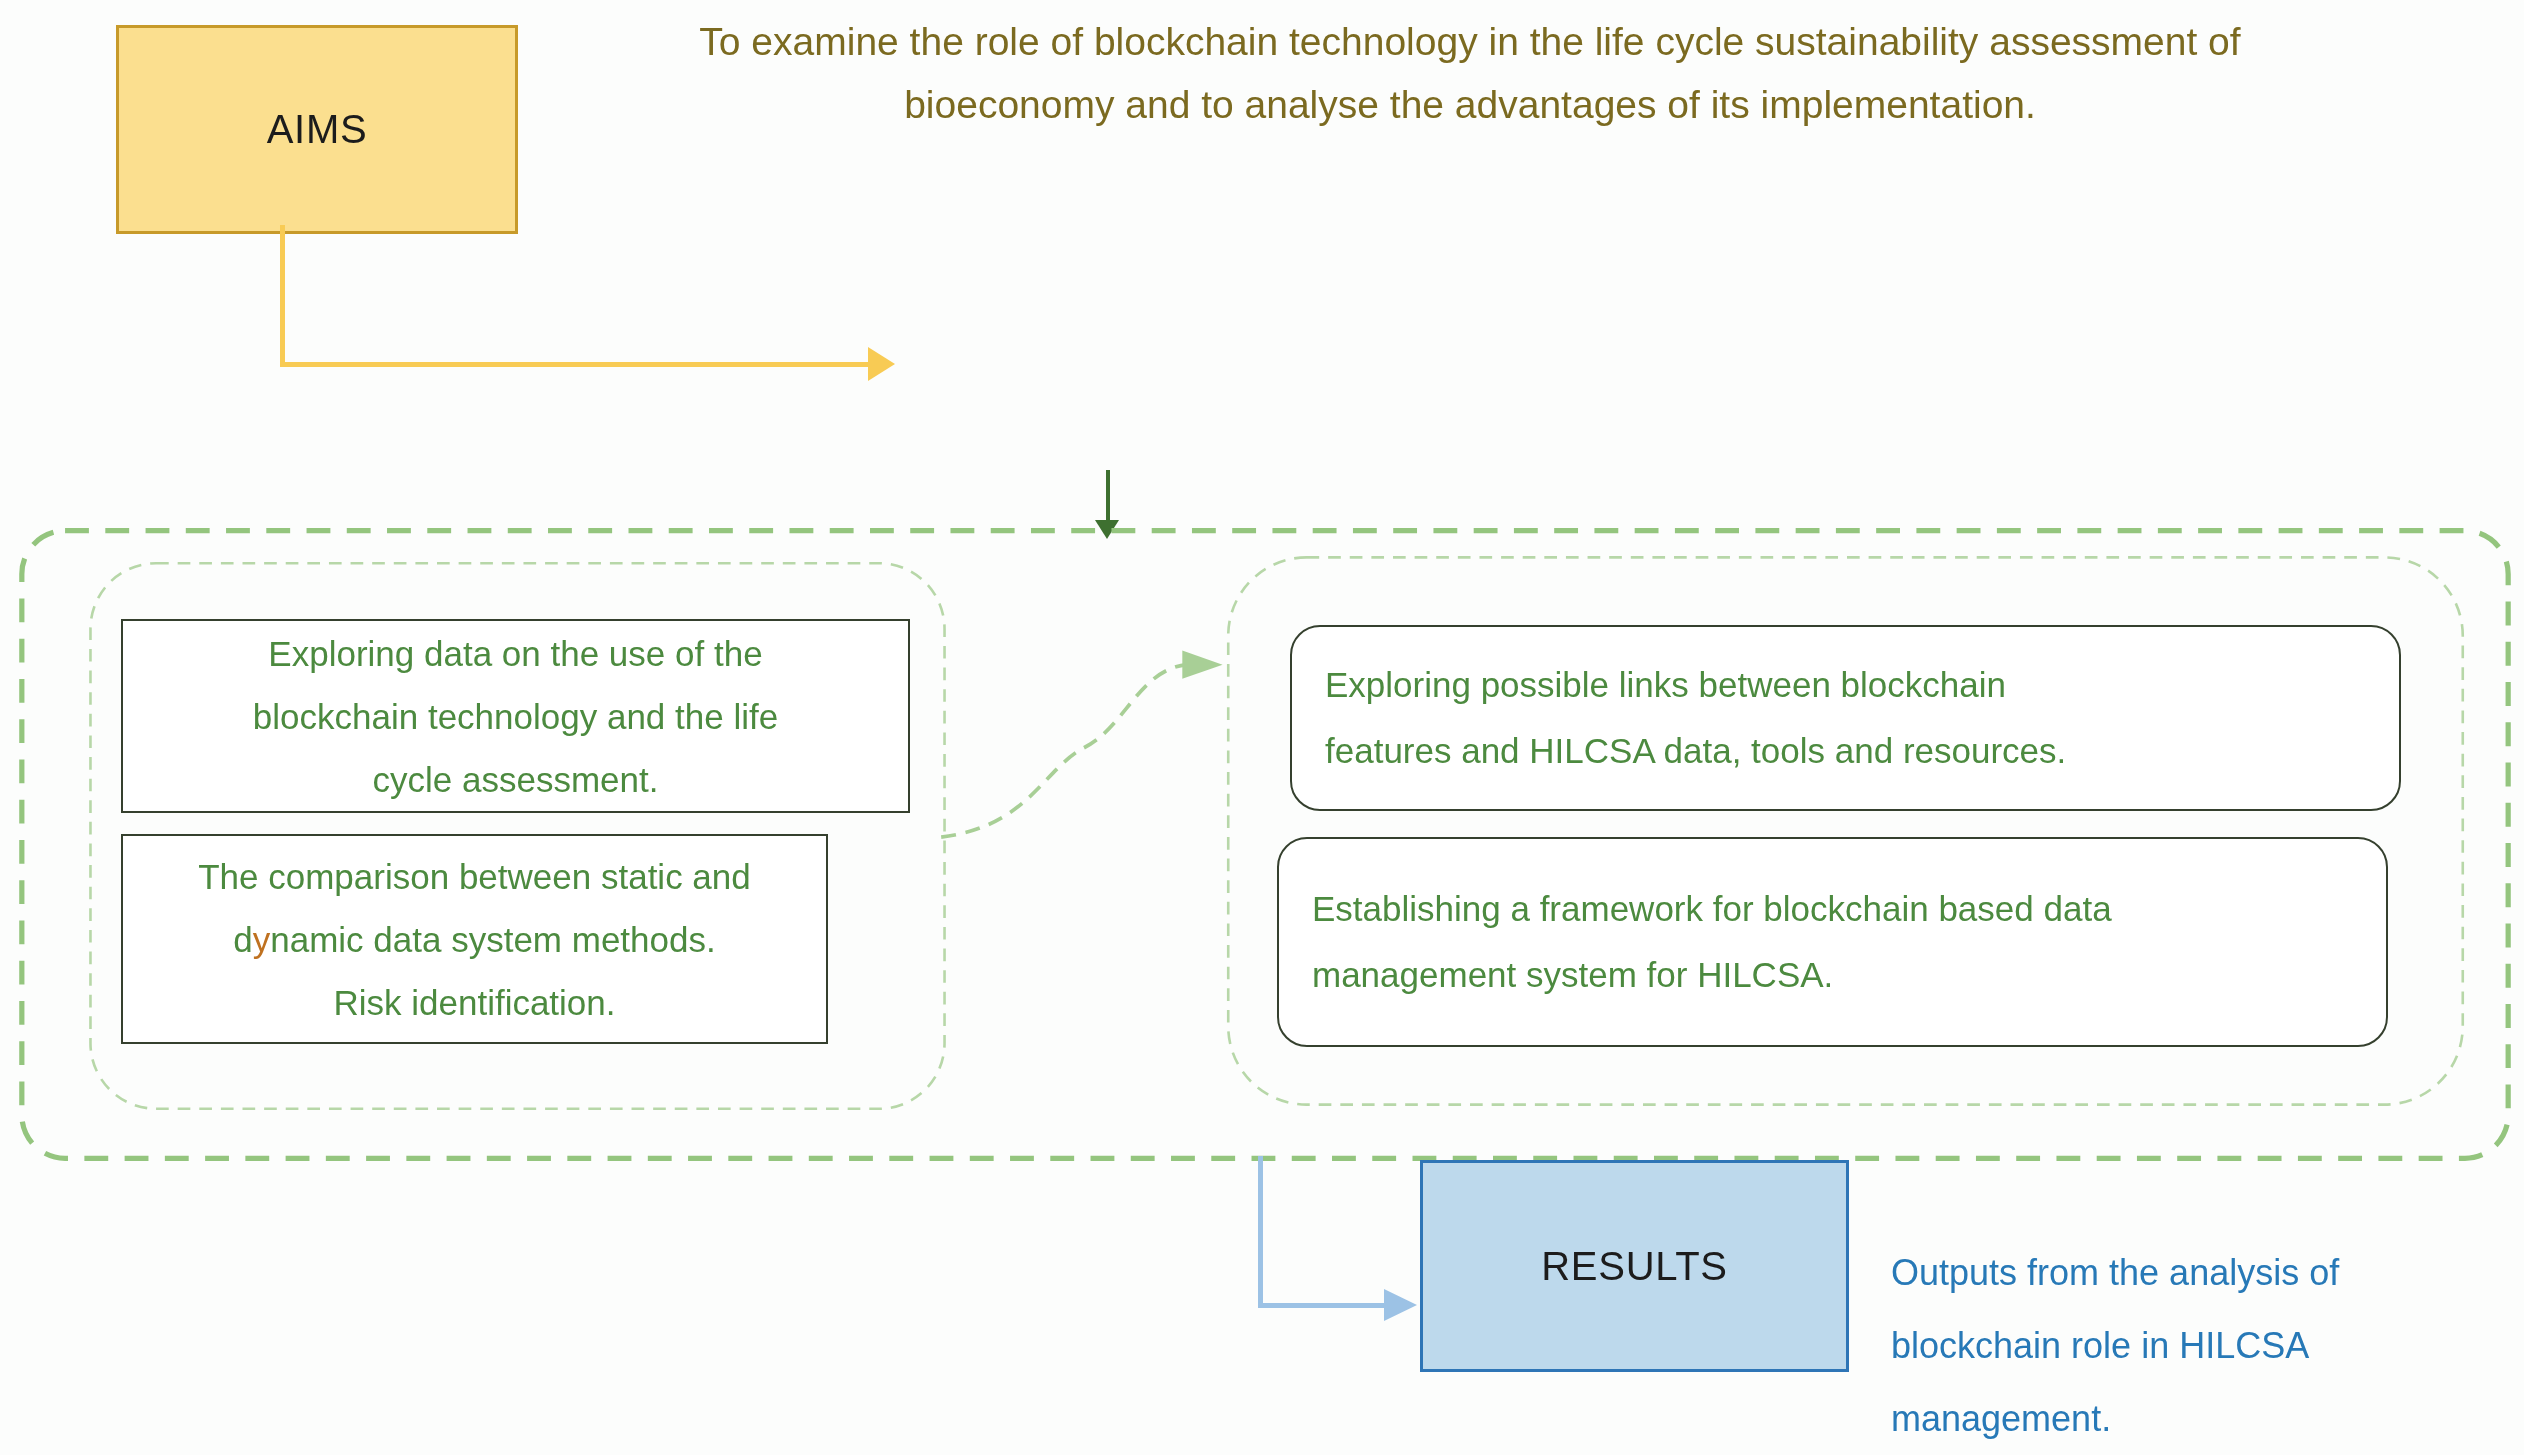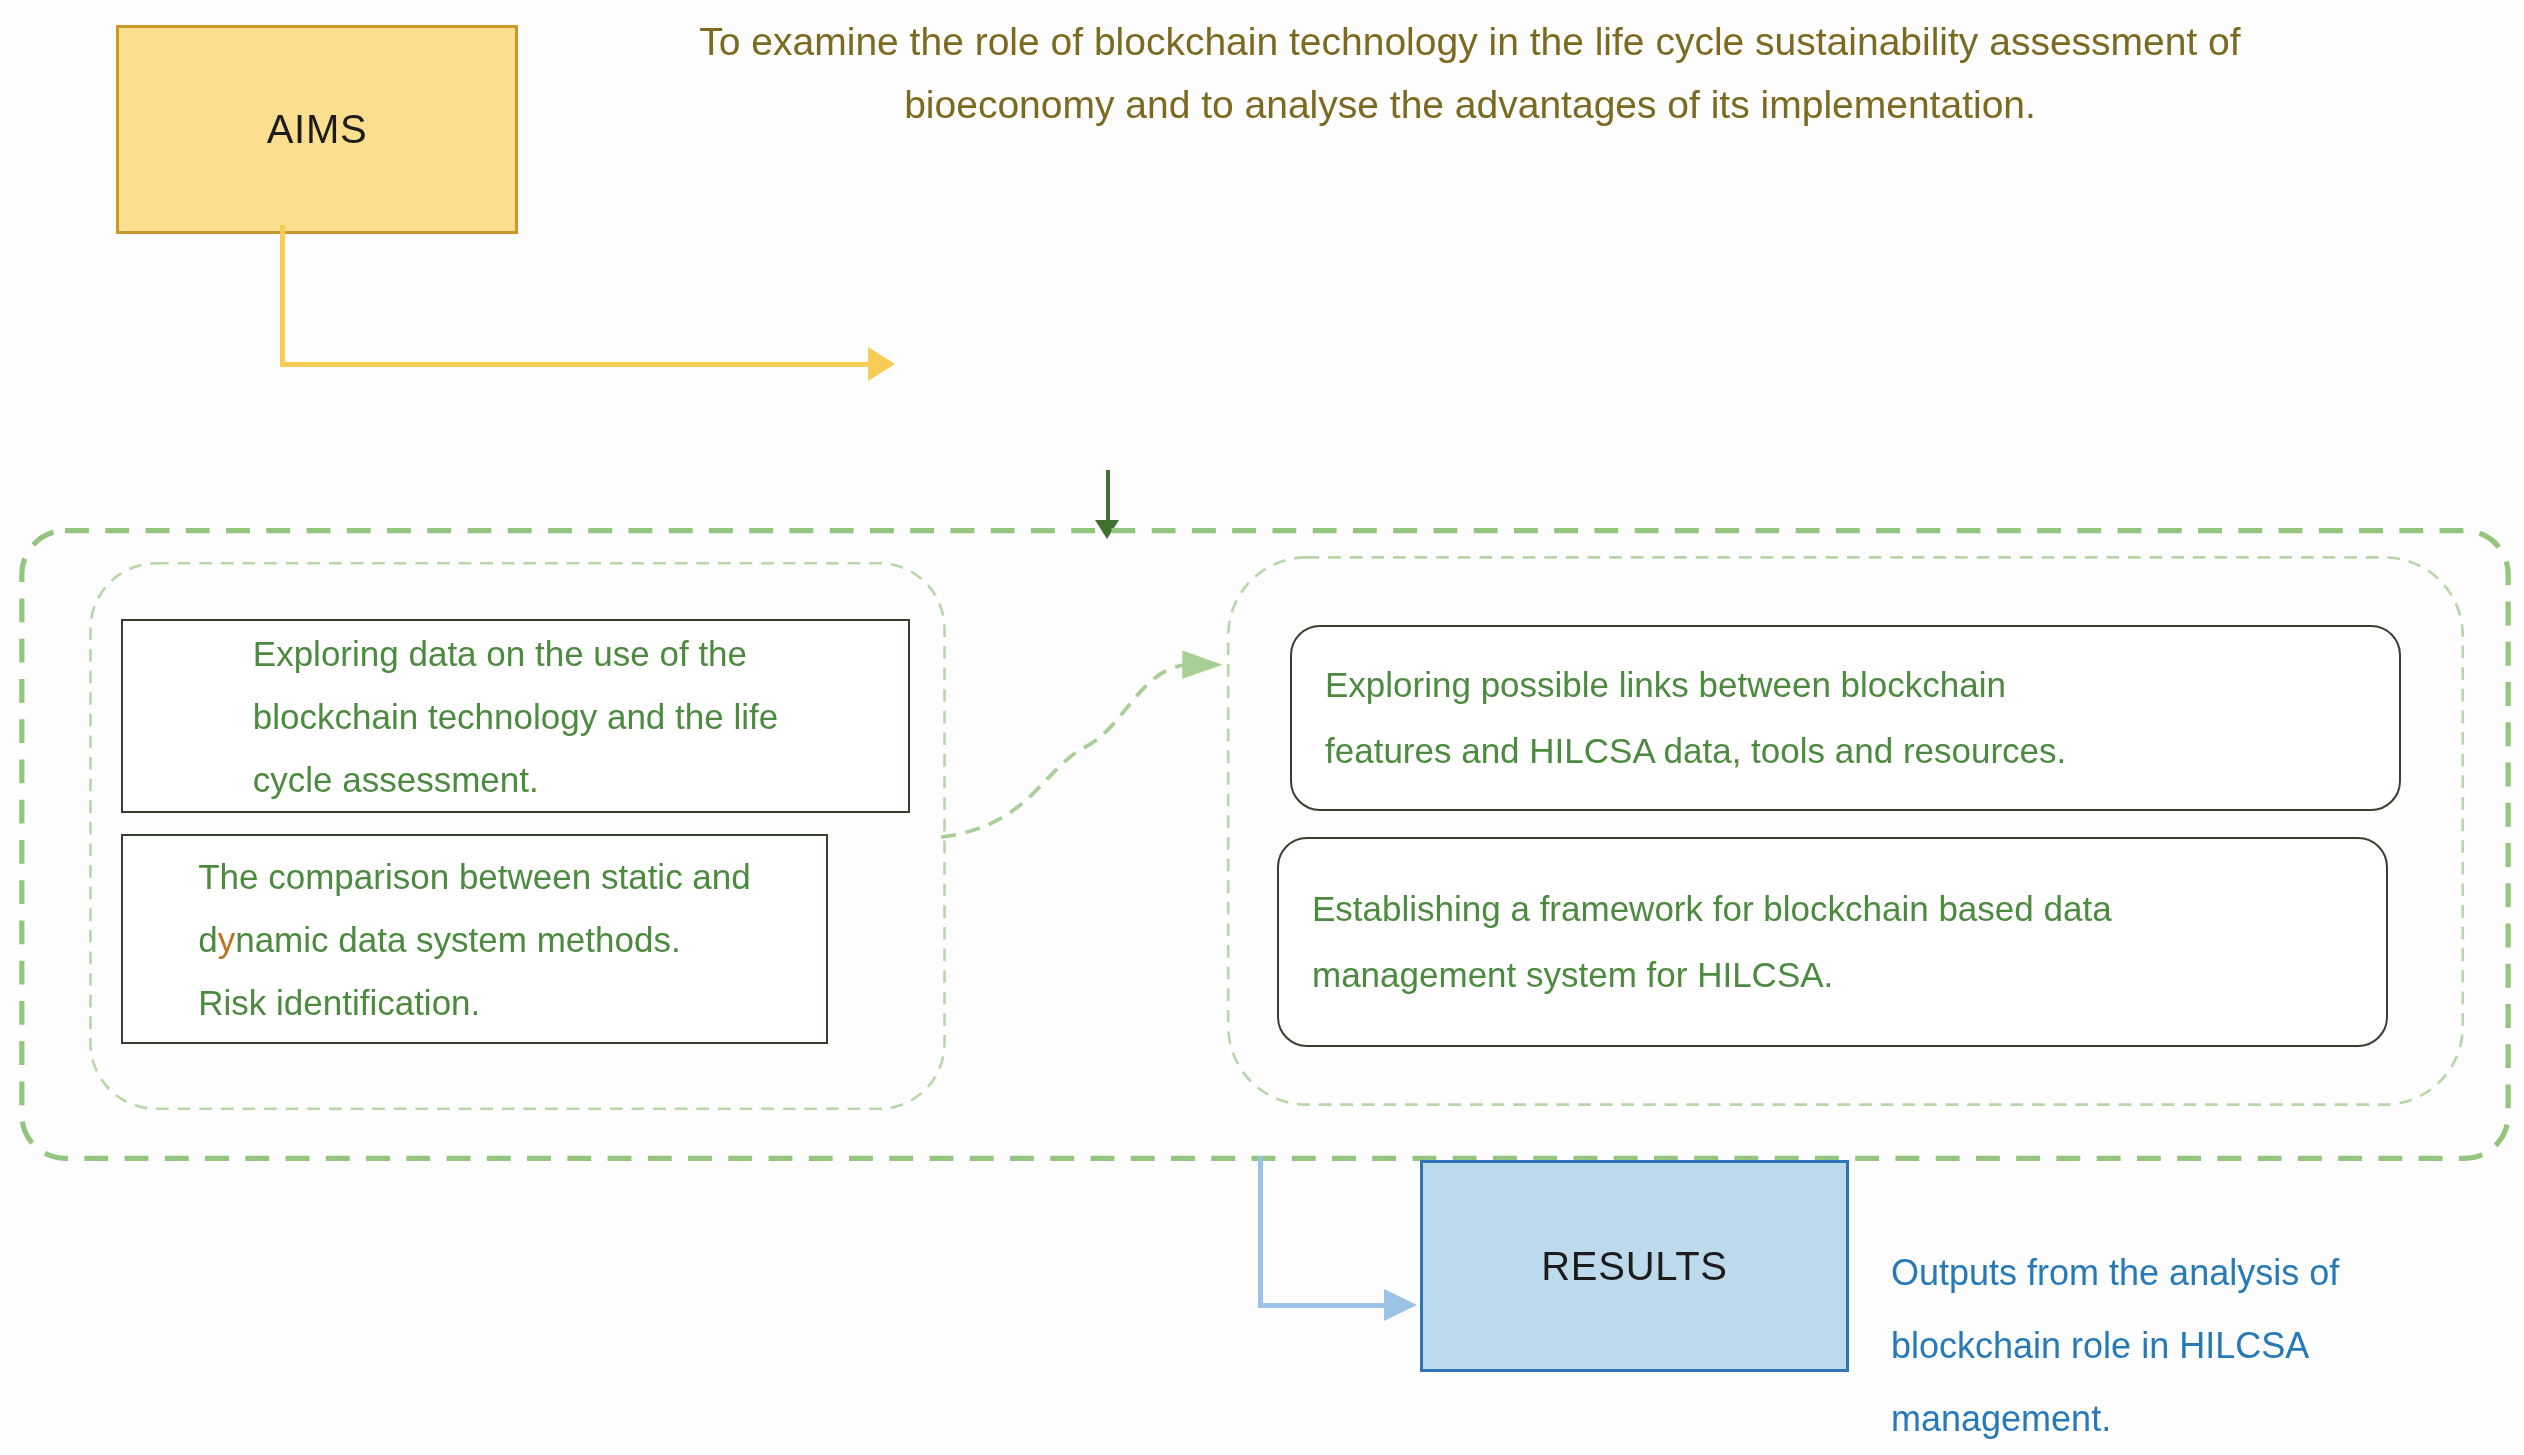--- a/index.html
+++ b/index.html
@@ -54,21 +54,21 @@
   .blue-h{left:1258px; top:1303px; width:128px; height:4.5px;}
   .blue-head{left:1384px; top:1289px;
     border-top:16.4px solid transparent; border-bottom:16.4px solid transparent;
     border-left:33px solid var(--connector-blue);}
   
   .wbox{
     position:absolute; box-sizing:border-box; border:2.2px solid var(--item-border);
     background:#fff; display:flex; align-items:center; justify-content:center;
     color:var(--item-text); font-size:35px; line-height:63px;
   }
-  .wbox.centered{text-align:left;}
+  .wbox.centered{text-align:center;}
   .wbox.leftalign{justify-content:flex-start; text-align:left;
     padding-left:33px; padding-right:22.4px; line-height:66px;border-radius:30px;}
   .wbox-l1{left:121px; top:619px;  width:789px; height:194px;}
   .wbox-l2{left:121px; top:834px; width:707px; height:210px;}
   .wbox-r1{left:1290px; top:625px;  width:1111px; height:186px;}
   .wbox-r2{left:1277px; top:837px; width:1111px; height:210px;}
   .accent{color:var(--accent-letter);}
   svg{display:block;}
 </style>
 </head>

